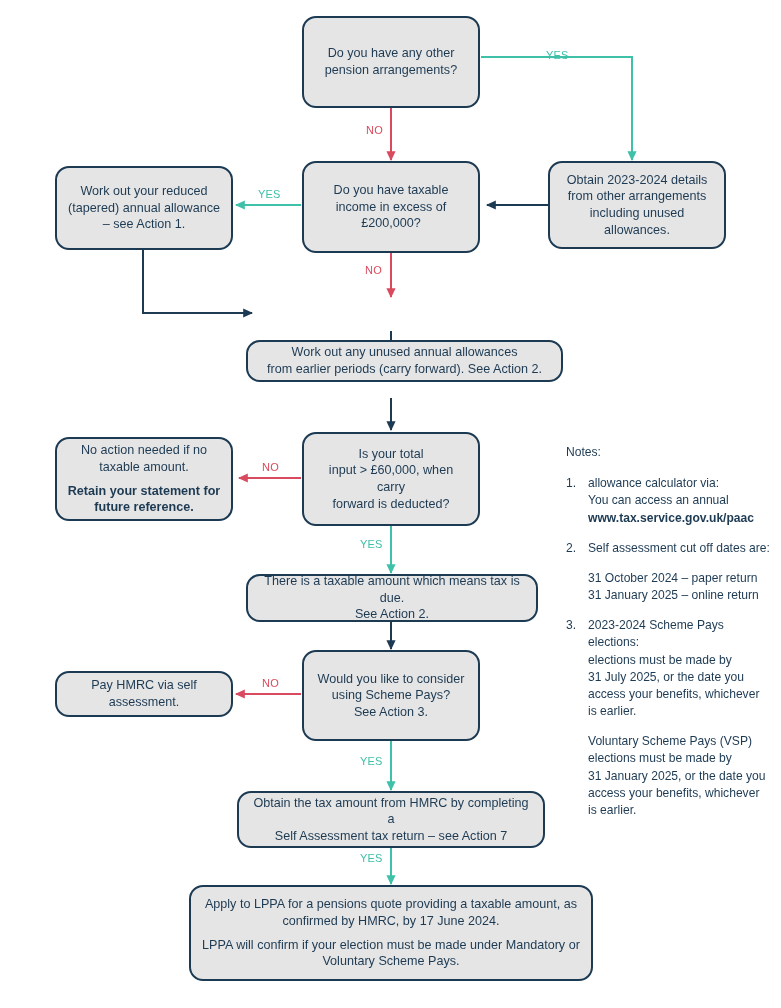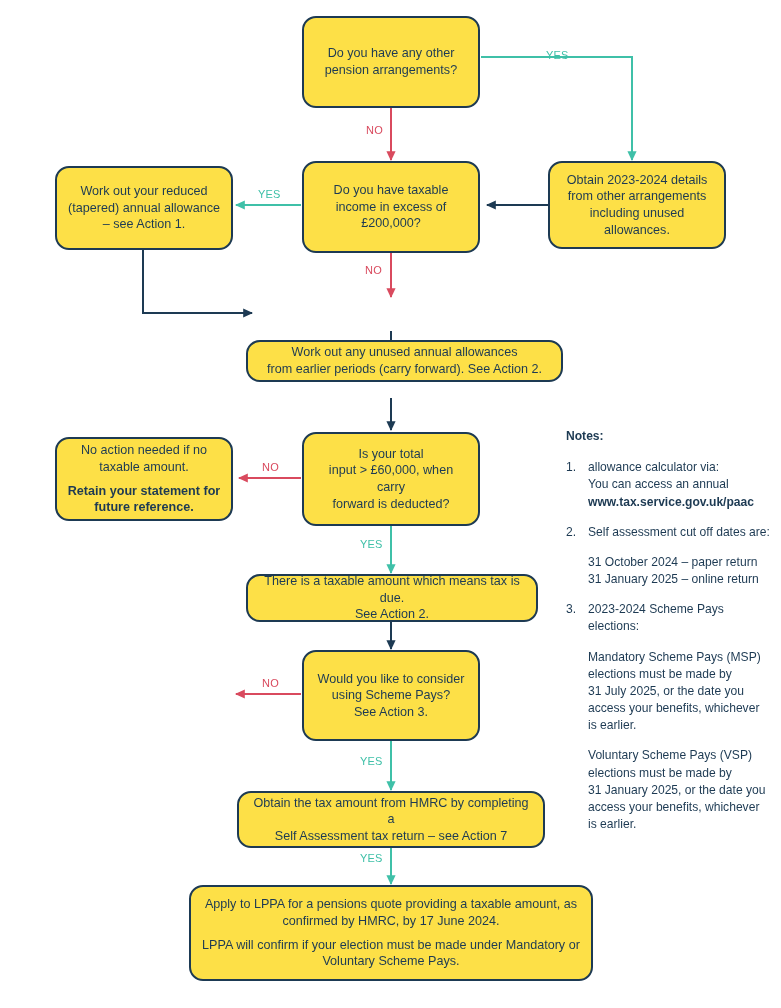--- a/index.html
+++ b/index.html
@@ -10,21 +10,21 @@
     -webkit-font-smoothing:antialiased;
   }
   #canvas{position:absolute;inset:0;width:781px;height:1008px;}
   svg.wires{position:absolute;left:0;top:0;width:781px;height:1008px;pointer-events:none;}
 
   .node{
     position:absolute;
     box-sizing:border-box;
     border:2px solid #1d3a53;
     border-radius:14px;
-    background:#fde047;
+    background:#e5e5e5;
     display:flex;
     align-items:center;
     justify-content:center;
     text-align:center;
     padding:6px 10px;
     line-height:1.32;
     font-size:12.6px;
     color:#1d3a53;
   }
   .node .inner{width:100%;}
@@ -43,21 +43,21 @@
   .lbl-yes{color:#3fc0a8;}
 
   
   #notes{
     position:absolute;
     left:566px; top:428px; width:212px;
     font-size:12.1px;
     line-height:1.42;
     color:#1d3a53;
   }
-  #notes .notes-title{font-weight:bold;margin:0 0 14px 0;}
+  #notes .notes-title{font-weight:normal;margin:16px 0 14px 0;}
   .note-item{display:flex;margin-bottom:13px;}
   .note-num{width:22px;flex:0 0 22px;}
   .note-body{flex:1 1 auto;}
   .note-body p{margin:0;}
   .note-body p.gap{margin-top:13px;}
   .note-strong{font-weight:bold;}
 </style>
 </head>
 <body>
 
@@ -170,20 +170,26 @@
   </div>
 
   <div class="node" style="left:302px;top:650px;width:178px;height:91px;">
     <div class="inner">
       <p>Would you like to consider</p>
       <p style="margin-top:0">using Scheme Pays?</p>
       <p style="margin-top:0">See Action 3.</p>
     </div>
   </div>
 
+  <div class="node" style="left:55px;top:671px;width:178px;height:46px;">
+    <div class="inner">
+      <p>Pay HMRC via self</p>
+      <p style="margin-top:0">assessment.</p>
+    </div>
+  </div>
 
   <div class="node" style="left:237px;top:791px;width:308px;height:57px;">
     <div class="inner">
       <p>Obtain the tax amount from HMRC by completing a</p>
       <p style="margin-top:0">Self Assessment tax return – see Action 7</p>
     </div>
   </div>
 
   <div class="node" style="left:189px;top:885px;width:404px;height:96px;">
     <div class="inner">
@@ -229,21 +235,20 @@
             <p>Self assessment cut off dates are:</p>
             <p class="gap">31 October 2024  – paper return</p>
             <p>31 January 2025 – online return</p>
           </div>
         </div>
         <div class="note-item">
           <div class="note-num">3.</div>
           <div class="note-body">
             <p>2023-2024 Scheme Pays</p>
             <p>elections:</p>
-            <p class="gap">Mandatory Scheme Pays (MSP)</p>
             <p>elections must be made by</p>
             <p>31 July 2025, or the date you</p>
             <p>access your benefits, whichever</p>
             <p>is earlier.</p>
             <p class="gap">Voluntary Scheme Pays (VSP)</p>
             <p>elections must be made by</p>
             <p>31 January 2025, or the date you</p>
             <p>access your benefits, whichever</p>
             <p>is earlier.</p>
           </div>

